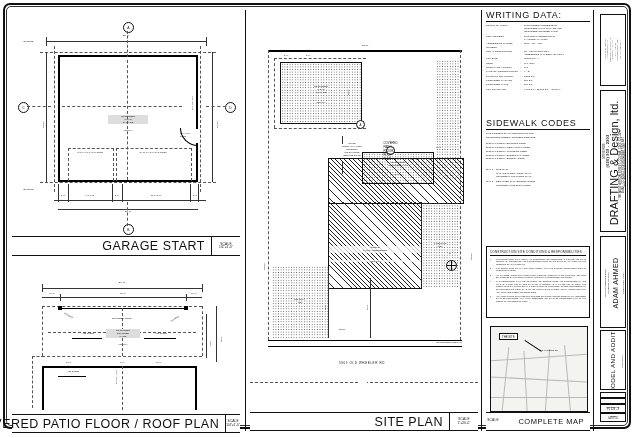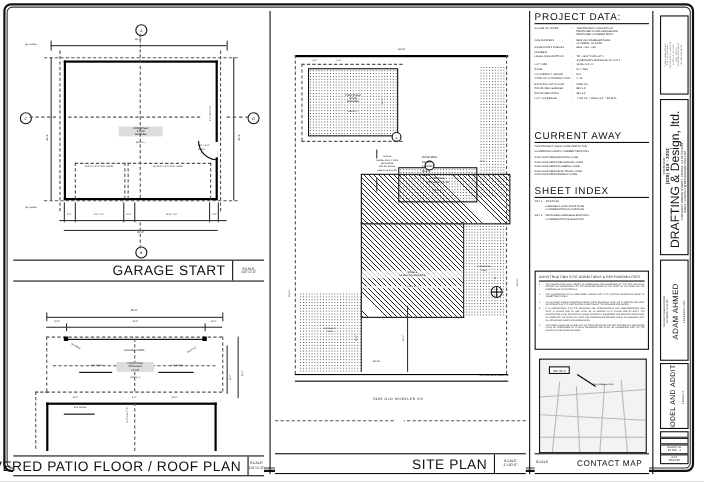--- a/index.html
+++ b/index.html
@@ -355,21 +355,21 @@
     <div class="tname">SITE PLAN</div>
     <div class="scalebox">
       <div class="sl">SCALE</div>
       <div class="sv">1"=20'-0"</div>
     </div>
   </div>
 
   <div class="rule" style="left:481px;top:10px;width:1px;height:421px;"></div>
 
   <div class="panel" style="left:486px;top:10px;width:104px;height:110px;">
-    <div class="sect-hd">PROJECT  DATA:</div>
+    <div class="sect-hd">WRITING  DATA:</div>
     <div id="pd-rows">
         <div class="kv">
           <div class="k">SCOPE OF WORK</div>
           <div class="c">:</div>
           <div class="v" style="white-space: pre;">THE PROJECT CONSISTS OF
 PROPOSED 3 CAR GARAGE AND
 PROPOSED COVERED PATIO.</div>
         </div>
         <div class="kv">
           <div class="k">JOB ADDRESS</div>
@@ -425,34 +425,33 @@
         </div>
         <div class="kv">
           <div class="k">LOT COVERAGE</div>
           <div class="c">:</div>
           <div class="v" style="white-space: pre;">4,765 S.F. / 12,500 S.F. = 38.12 %</div>
         </div>
       </div>
   </div>
 
   <div class="panel" style="left:486px;top:118px;width:104px;height:62px;">
-    <div class="sect-hd">CURRENT AWAY</div>
+    <div class="sect-hd">SIDEWALK CODES</div>
     <div class="codeline" style="margin-bottom:3px;white-space:pre;">THIS PROJECT SHALL CONFORM TO THE
 GOVERNING CODES / CURRENT EDITIONS</div>
     <div id="cc-rows">
         <div class="codeline">2013 CALIFORNIA BUILDING CODE</div>
         <div class="codeline">2013 CALIFORNIA MECHANICAL CODE</div>
         <div class="codeline">2013 CALIFORNIA PLUMBING CODE</div>
         <div class="codeline">2013 CALIFORNIA ELECTRICAL CODE</div>
         <div class="codeline">2013 CALIFORNIA ENERGY CODE</div>
       </div>
   </div>
 
   <div class="panel" style="left:486px;top:168px;width:104px;height:50px;">
-    <div class="sect-hd">SHEET  INDEX</div>
     <div id="si-rows">
         <div class="si-row">
           <div class="sno">SHT. 1</div>
           <div class="sbody">
             <div>SITE PLAN</div>
             <div>GARAGE FLOOR / ROOF PLAN</div>
             <div>COVERED PATIO FLOOR PLAN</div>
           </div>
         </div>
         <div class="si-row">
@@ -497,21 +496,21 @@
     <div class="vroad" style="left:0;top:70px;width:96px;height:1.2px;"></div>
     <div class="vroad" style="left:14px;top:20px;width:1.2px;height:64px;transform:rotate(6deg);"></div>
     <div class="vroad" style="left:34px;top:24px;width:1.2px;height:60px;transform:rotate(-3deg);"></div>
     <div class="vroad" style="left:56px;top:22px;width:1.2px;height:62px;transform:rotate(4deg);"></div>
     <div class="vroad" style="left:76px;top:18px;width:1.2px;height:66px;transform:rotate(-5deg);"></div>
     <div class="site-callout" style="left:8px;top:6px;">THE SITE</div>
     <div class="lt" style="left:34px;top:13px;width:20px;transform:rotate(33deg);transform-origin:0 0;"></div>
     <div class="t t2" style="left:48px;top:22px;">OLD WHEELER RD</div>
   </div>
   <div class="dwg-title-bar" style="left:486px;top:412px;width:104px;height:17px;">
-    <div class="tname" style="font-size:7.5px;">CONTACT MAP</div>
+    <div class="tname" style="font-size:7.5px;">COMPLETE MAP</div>
   </div>
   <div class="scalebox" style="left:486px;top:412px;width:14px;height:17px;position:absolute;border:none;">
     <div class="sl">SCALE</div>
   </div>
 
   <div class="rule" style="left:593px;top:10px;width:1px;height:421px;"></div>
 
   <div class="tb" style="left:600px;top:14px;width:26px;height:72px;">
     <div class="vtxt firm-sub" style="width:66px;white-space:normal;text-align:center;font-size:1.7px;line-height:1.45;">THESE DRAWINGS ARE THE PROPERTY AND COPYRIGHT OF DRAFTING &amp; DESIGN, LTD. AND SHALL NOT BE REPRODUCED WITHOUT WRITTEN CONSENT</div>
   </div>

